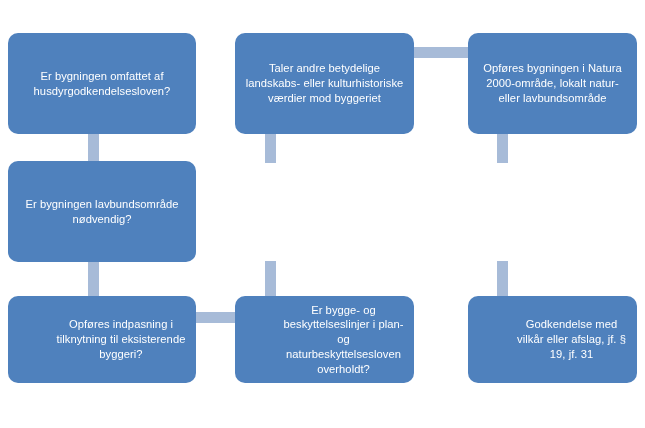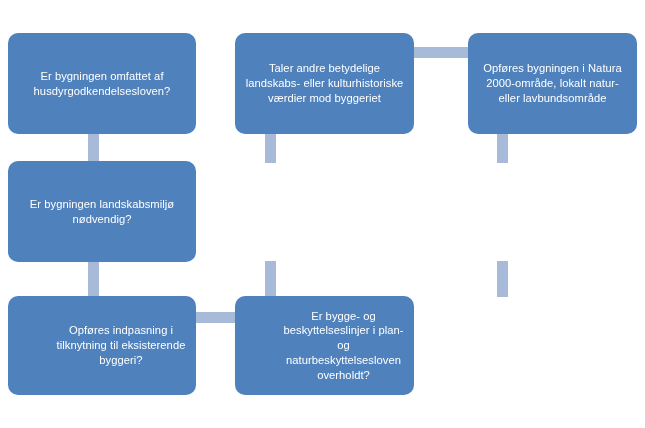--- a/index.html
+++ b/index.html
@@ -47,21 +47,21 @@
   .connector.h {
     height: 11px;
   }
   
   .col-1 { left: 8px;   width: 188px; }
   .col-2 { left: 235px; width: 179px; }
   .col-3 { left: 468px; width: 169px; }
   
   .row-1 { top: 33px;  height: 101px; }
   .row-2 { top: 161px; height: 101px; }
-  .row-3 { top: 296px; height: 99px; padding-left: 48px; }
+  .row-3 { top: 296px; height: 87px; padding-left: 48px; }
 </style>
 </head>
 <body>
 
 <div id="canvas">
 
   <div class="connector v" style="left:88px;  top:133px; height:30px;"></div>
   <div class="connector v" style="left:88px;  top:261px; height:36px;"></div>
   <div class="connector h" style="left:179px; top:312px; width:72px;"></div>
 
@@ -70,35 +70,38 @@
   <div class="connector h" style="left:410px; top:47px;  width:64px;"></div>
 
   <div class="connector v" style="left:497px; top:133px; height:30px;"></div>
   <div class="connector v" style="left:497px; top:261px; height:36px;"></div>
 
   <div class="node col-1 row-1">
     <span class="node-text">Er bygningen omfattet  af husdyrgodkendelsesloven?</span>
   </div>
 
   <div class="node col-1 row-2">
-    <span class="node-text">Er bygningen landskabsmiljø nødvendig?</span>
+    <span class="node-text">Er bygningen lavbundsområde nødvendig?</span>
   </div>
 
   <div class="node col-1 row-3">
     <span class="node-text">Opføres indpasning i tilknytning til eksisterende byggeri?</span>
   </div>
 
   <div class="node col-2 row-1">
     <span class="node-text">Taler andre betydelige landskabs- eller kulturhistoriske værdier mod byggeriet</span>
   </div>
 
 
   <div class="node col-2 row-3">
     <span class="node-text">Er bygge- og beskyttelseslinjer i plan- og naturbeskyttelsesloven overholdt?</span>
   </div>
 
   <div class="node col-3 row-1">
     <span class="node-text">Opføres bygningen i Natura 2000-område, lokalt natur- eller lavbundsområde</span>
   </div>
 
 
+  <div class="node col-3 row-3">
+    <span class="node-text">Godkendelse med vilkår eller afslag, jf. § 19, jf. 31</span>
+  </div>
 
 </div>
 
 </body></html>

